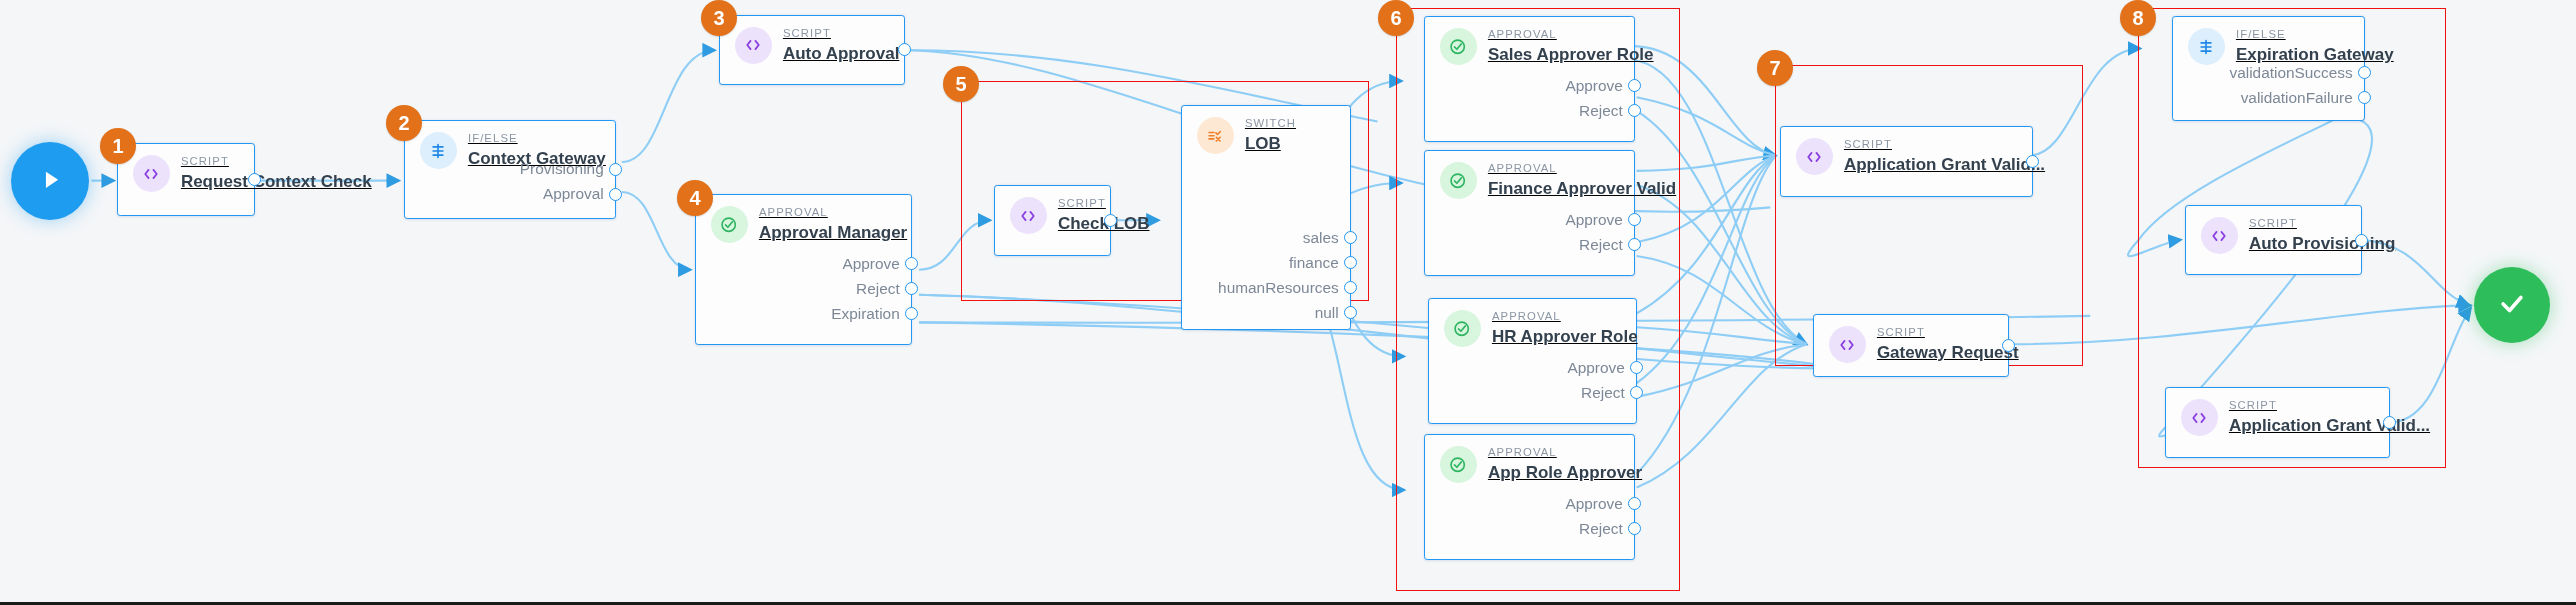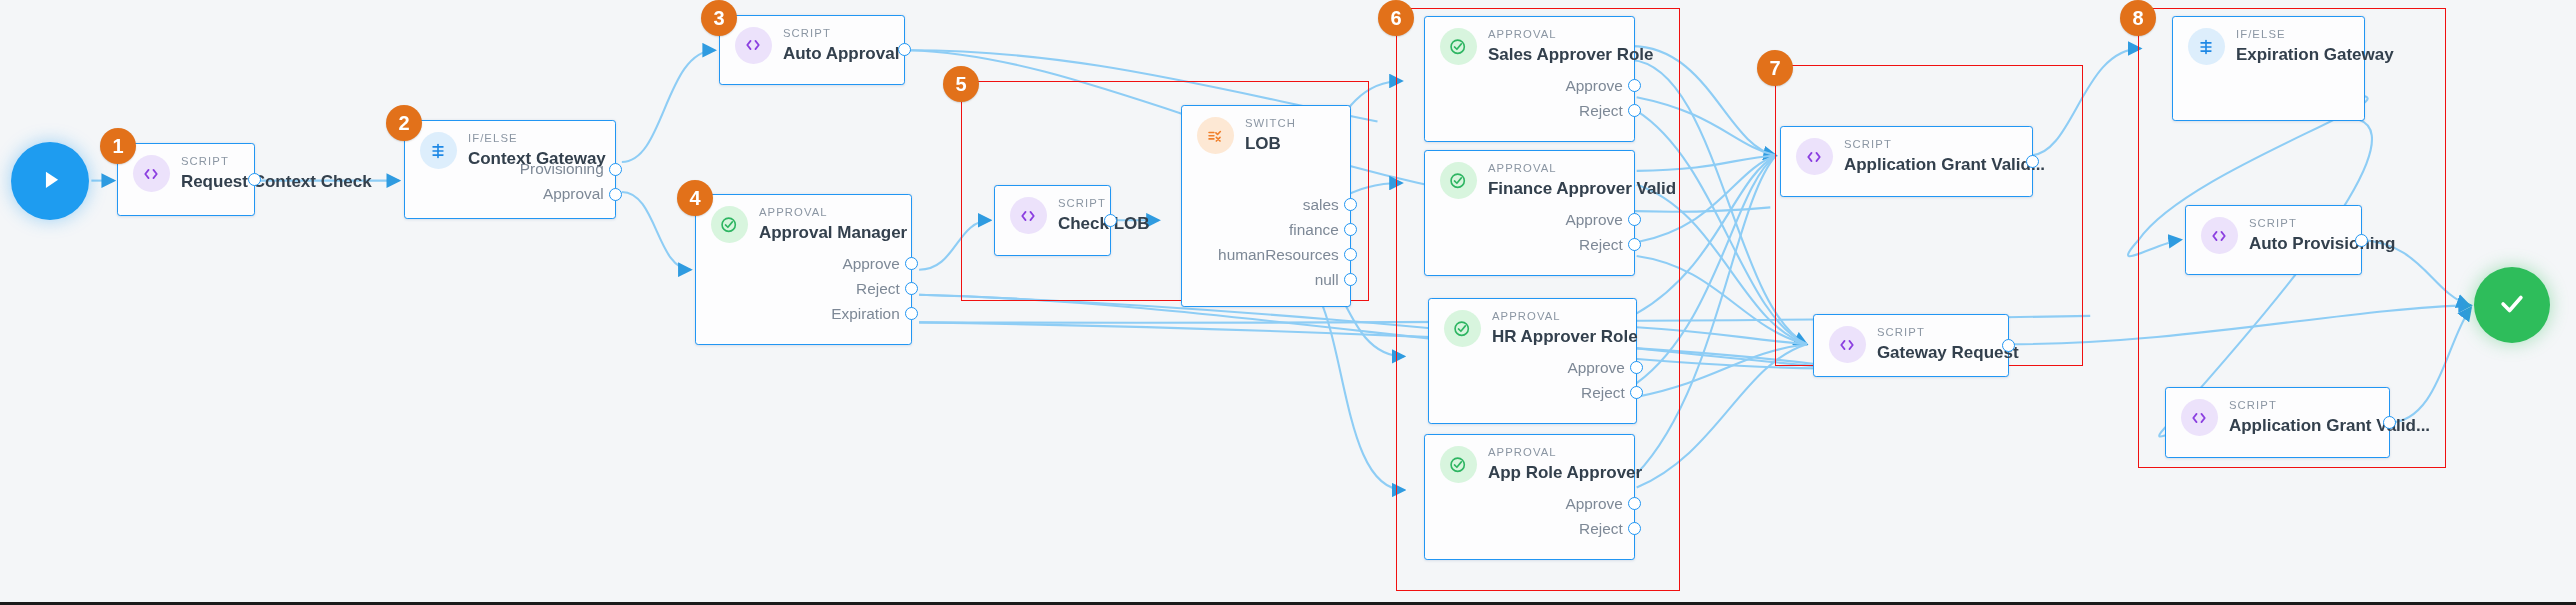--- a/index.html
+++ b/index.html
@@ -24,20 +24,21 @@
     background: #fdfdfe;
     border: 1.6px solid #2196f3;
     border-radius: 3.2px;
     box-shadow: 0 0.8px 2.4px rgba(30,80,140,.13);
     z-index: 5;
   }
   .node-head {
     position: absolute; left: 0; right: 0; top: 0;
     display: flex; align-items: center;
     padding: 11.3px 13px 0 14.6px;
+    text-decoration: underline;
   }
   .node-icon {
     width: 37px; height: 37px; border-radius: 50%;
     flex: 0 0 37px;
     display: flex; align-items: center; justify-content: center;
   }
   .ic-script { background: #ece2fb; color: #8b3fe0; }
   .ic-ifelse { background: #ddeefc; color: #1e88e5; }
   .ic-switch { background: #fde8d4; color: #f07f2a; }
   .ic-approval { background: #d8f5de; color: #2eb562; }
@@ -287,35 +288,35 @@
           </svg>
       </span>
       <div class="node-text">
         <div class="node-kind">SCRIPT</div>
         <div class="node-title">Check LOB</div>
       </div>
     </div>
     <span class="out-dot" style="top:50%;"></span>
   </div>
 
-  <div class="node" style="left:1181px; top:105px; width:170px; height:202px;">
+  <div class="node" style="left:1181px; top:105px; width:170px; height:225px;">
     <div class="node-head">
       <span class="node-icon ic-switch">
         <svg width="19.4" height="19.4" viewBox="0 0 24 24">
           <path d="M5 8 H11 M5 12 H11 M5 16 H11" stroke="#f07f2a" stroke-width="2" stroke-linecap="round"></path>
           <path d="M13.5 8.5 L15.5 10.5 L19 6.8" stroke="#f07f2a" stroke-width="2" fill="none" stroke-linecap="round" stroke-linejoin="round"></path>
           <path d="M14 14 L18.6 18.6 M18.6 14 L14 18.6" stroke="#f07f2a" stroke-width="2" stroke-linecap="round"></path>
         </svg>
       </span>
       <div class="node-text">
         <div class="node-kind">SWITCH</div>
         <div class="node-title">LOB</div>
       </div>
     </div>
-    <div class="ports" style="bottom:14px;">
+    <div class="ports" style="bottom:4px;">
       <div class="port">
         <span>sales</span>
         <span class="dot"></span>
       </div>
       <div class="port">
         <span>finance</span>
         <span class="dot"></span>
       </div>
       <div class="port">
         <span>humanResources</span>
@@ -464,20 +465,30 @@
         <svg width="18" height="18" viewBox="0 0 22 22">
           <path d="M5 6 H17 M5 11 H17 M5 16 H17" stroke="#1e88e5" stroke-width="2" stroke-linecap="round"></path>
           <path d="M11 3 V19" stroke="#1e88e5" stroke-width="2" stroke-linecap="round"></path>
         </svg>
       </span>
       <div class="node-text">
         <div class="node-kind">IF/ELSE</div>
         <div class="node-title">Expiration Gateway</div>
       </div>
     </div>
+    <div class="ports" style="bottom:9.7px;">
+      <div class="port">
+        <span>validationSuccess</span>
+        <span class="dot"></span>
+      </div>
+      <div class="port">
+        <span>validationFailure</span>
+        <span class="dot"></span>
+      </div>
+    </div>
   </div>
 
   <div class="node" style="left:2185px; top:205px; width:177px; height:70px;">
     <div class="node-head">
       <span class="node-icon ic-script">
         <svg width="18" height="18" viewBox="0 0 22 22">
             <path d="M8 6 L4 11 L8 16 M14 6 L18 11 L14 16" stroke="#8b3fe0" stroke-width="2.2" fill="none" stroke-linecap="round" stroke-linejoin="round"></path>
           </svg>
       </span>
       <div class="node-text">

